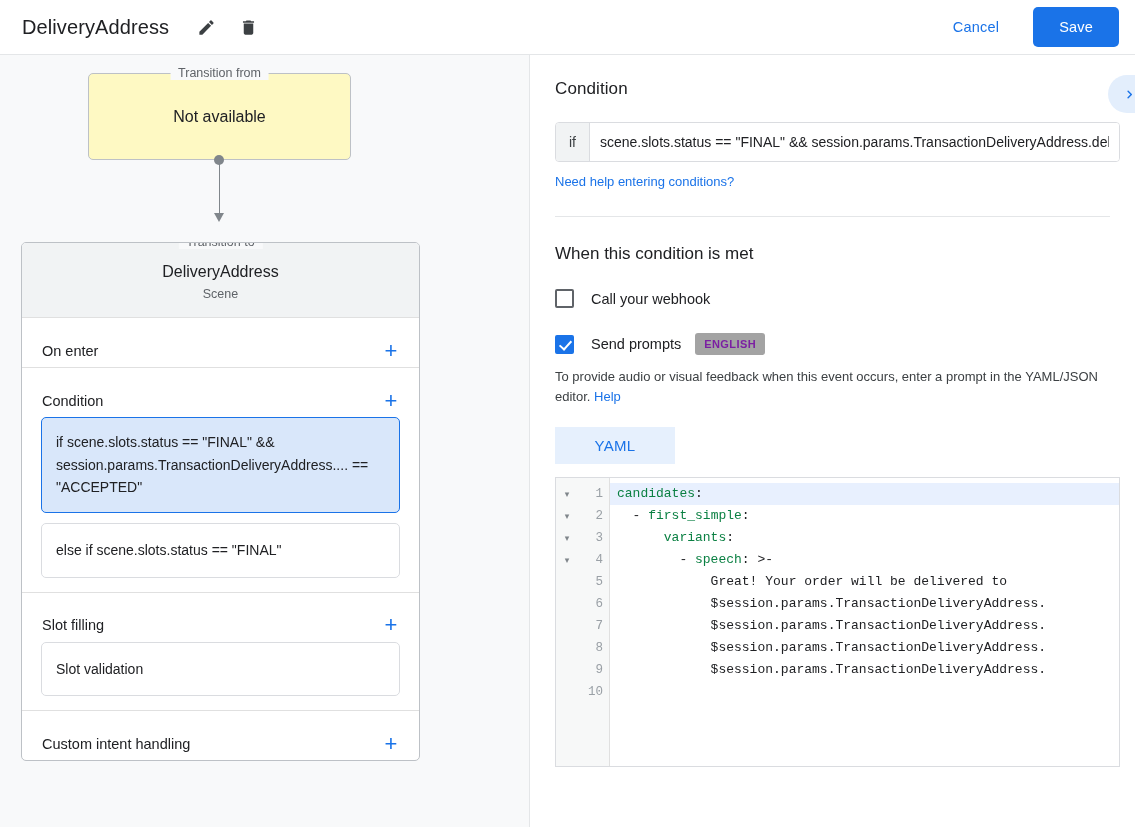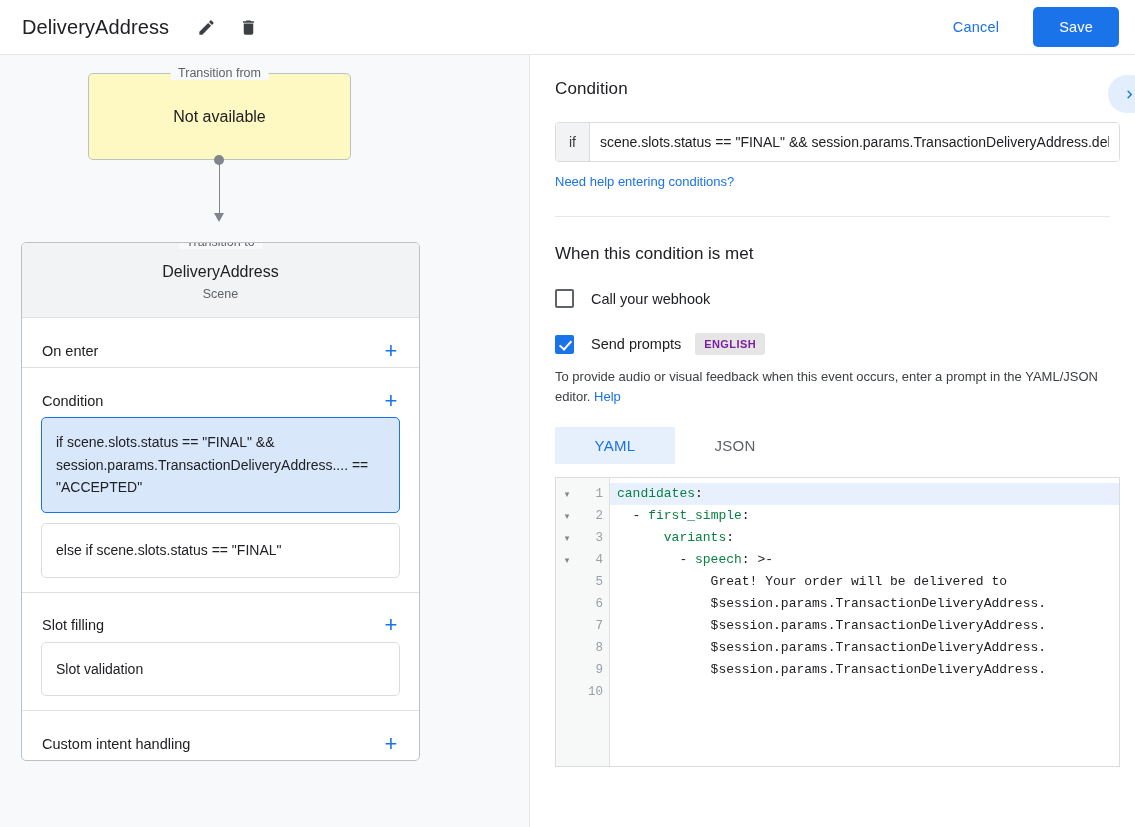--- a/index.html
+++ b/index.html
@@ -258,21 +258,21 @@
     transform: rotate(42deg);
   }
   .check-label {
     margin-left: 17px;
     font-size: 14.5px;
     color: #202124;
     font-weight: 500;
   }
   .badge {
     margin-left: 14px;
-    background: #e5e5e5;
+    background: #a3a3a3;
     color: #7b1fa2;
     font-size: 11px;
     font-weight: 600;
     letter-spacing: .4px;
     padding: 5px 9px;
     border-radius: 3px;
   }
   .hint {
     margin-top: 12px;
     font-size: 13px;
@@ -455,21 +455,20 @@
       <div class="check-row">
         <div class="cbox checked"></div>
         <span class="check-label">Send prompts</span>
         <span class="badge">ENGLISH</span>
       </div>
 
       <div class="hint"><span>To provide audio or visual feedback when this event occurs, enter a prompt in the YAML/JSON editor. </span><a class="link" style="margin-top:0;">Help</a></div>
 
       <div class="tabs">
         <div class="tab active">YAML</div>
-        <div class="tab">JSON</div>
       </div>
     </div>
 
     <div class="editor">
       <div class="ed-fold" id="ed-fold">
           <div>▾</div>
           <div>▾</div>
           <div>▾</div>
           <div>▾</div>
         </div>

